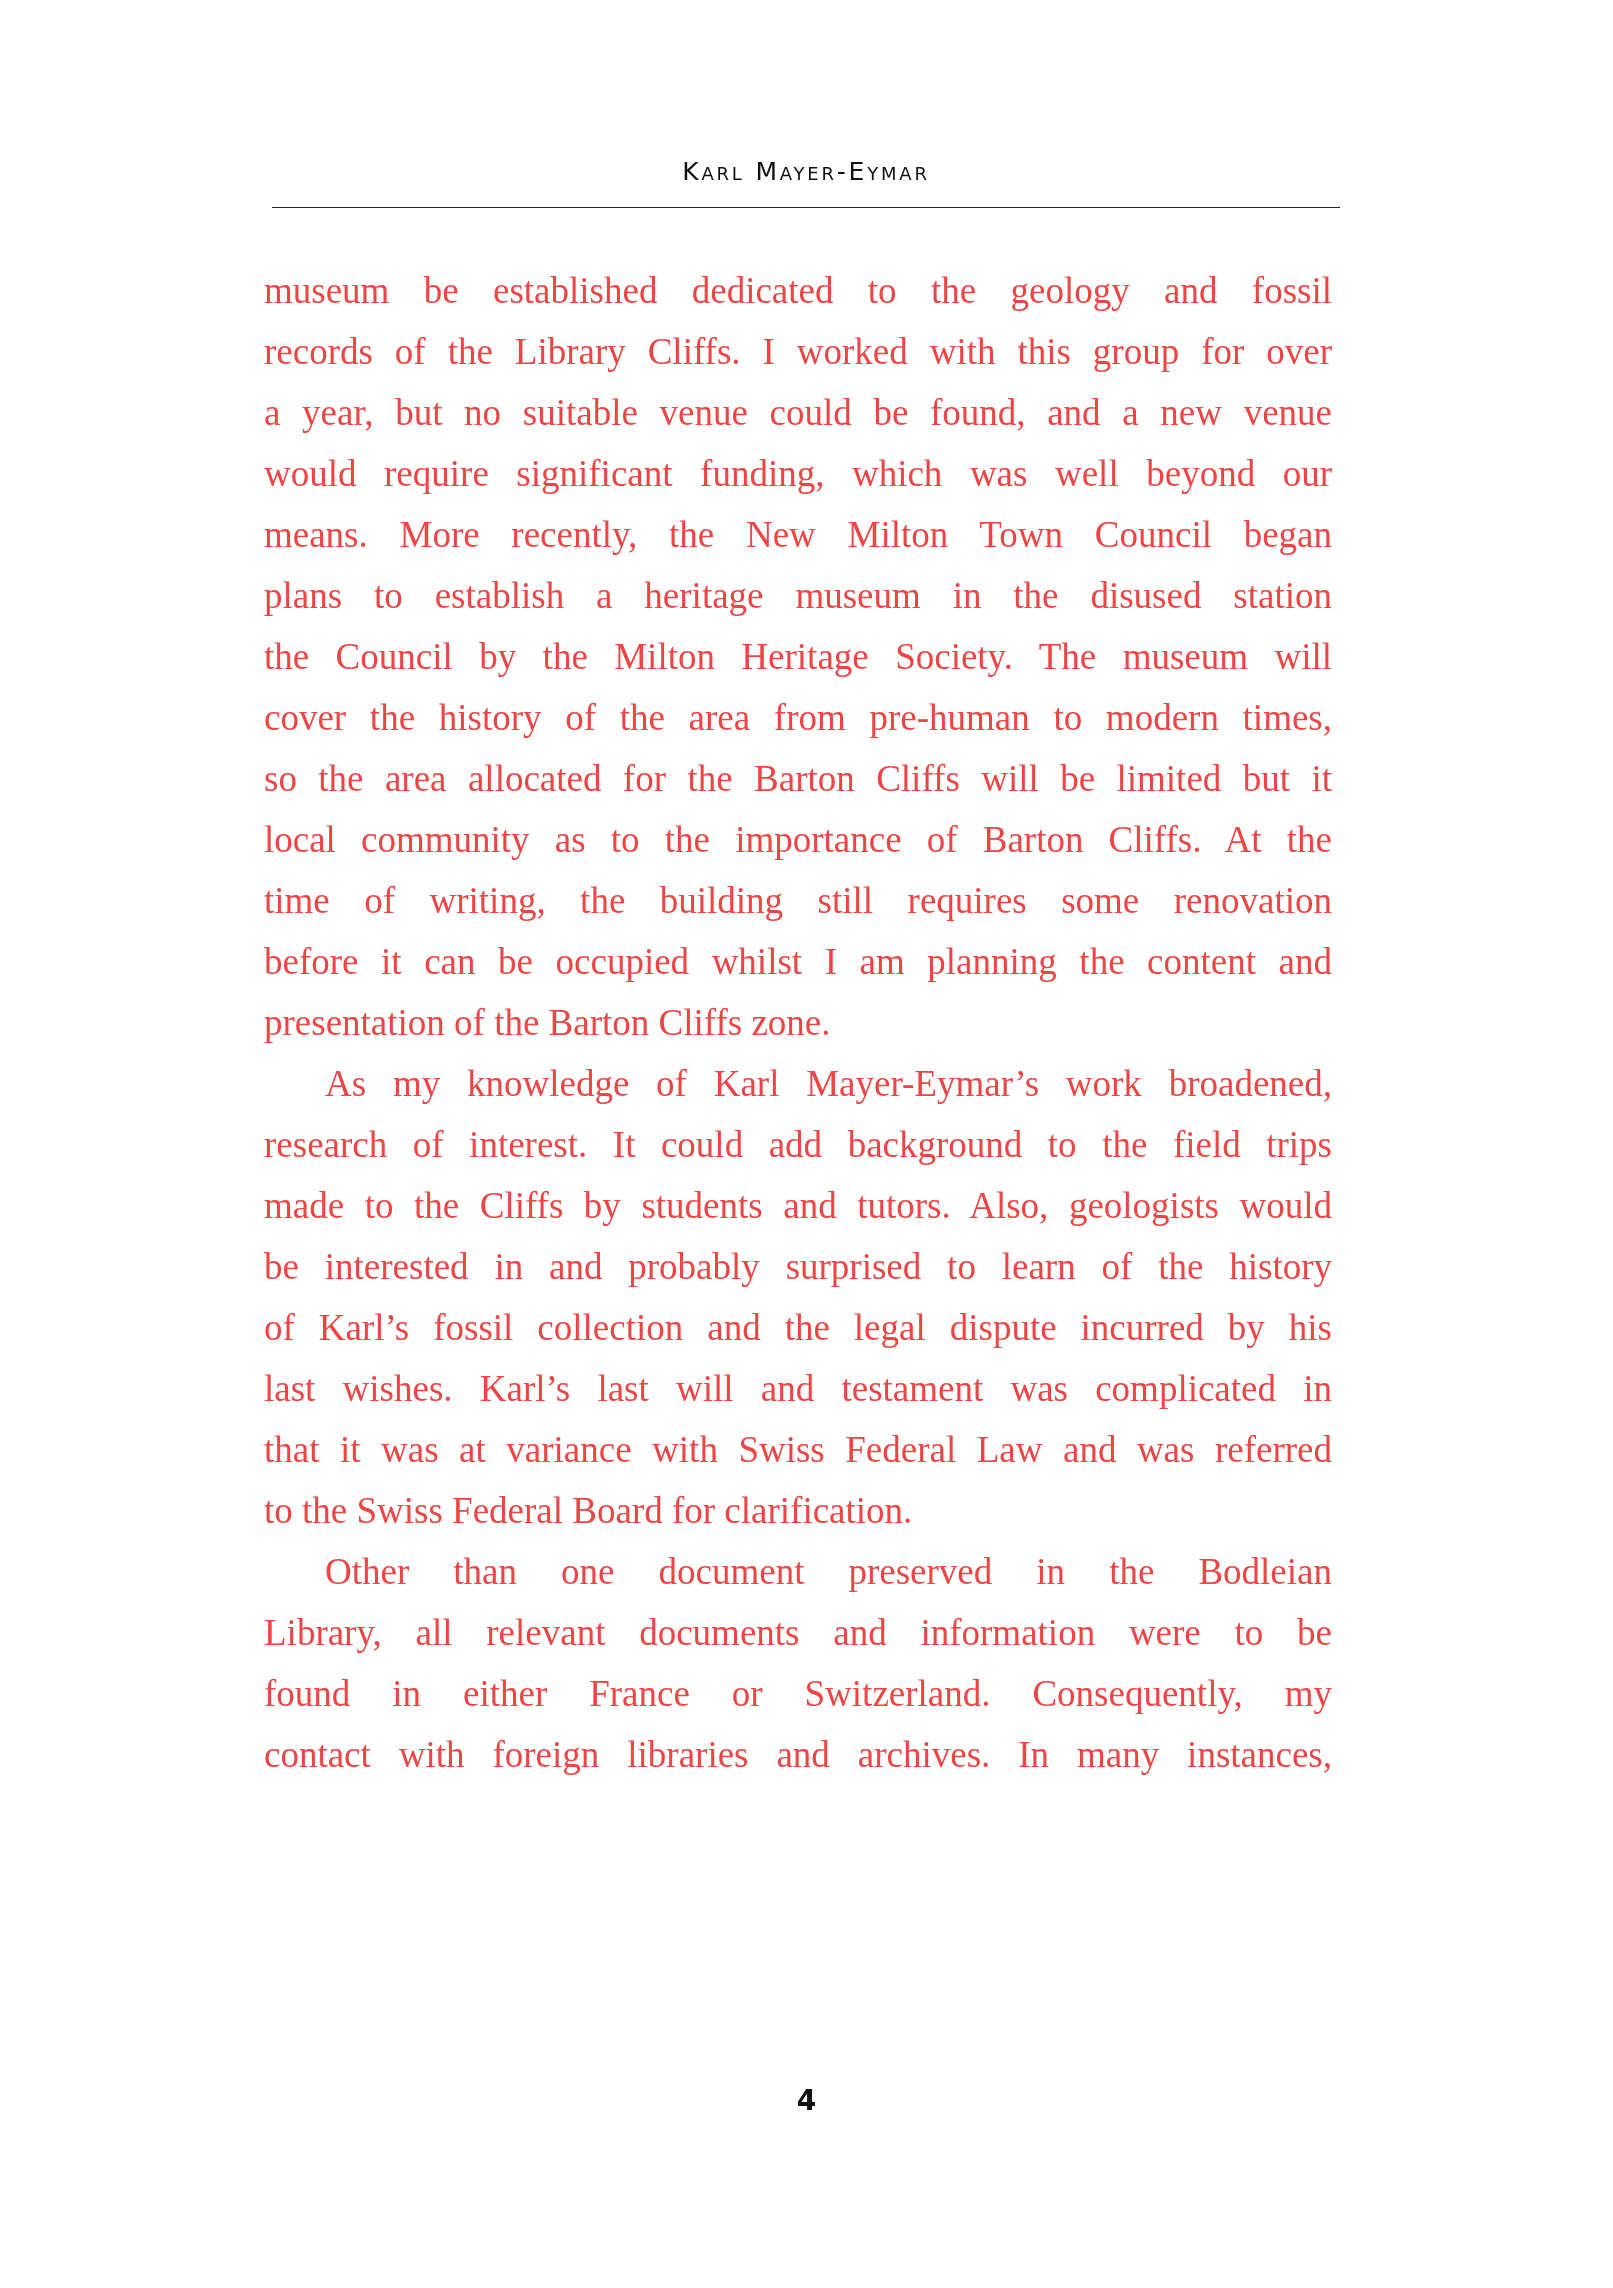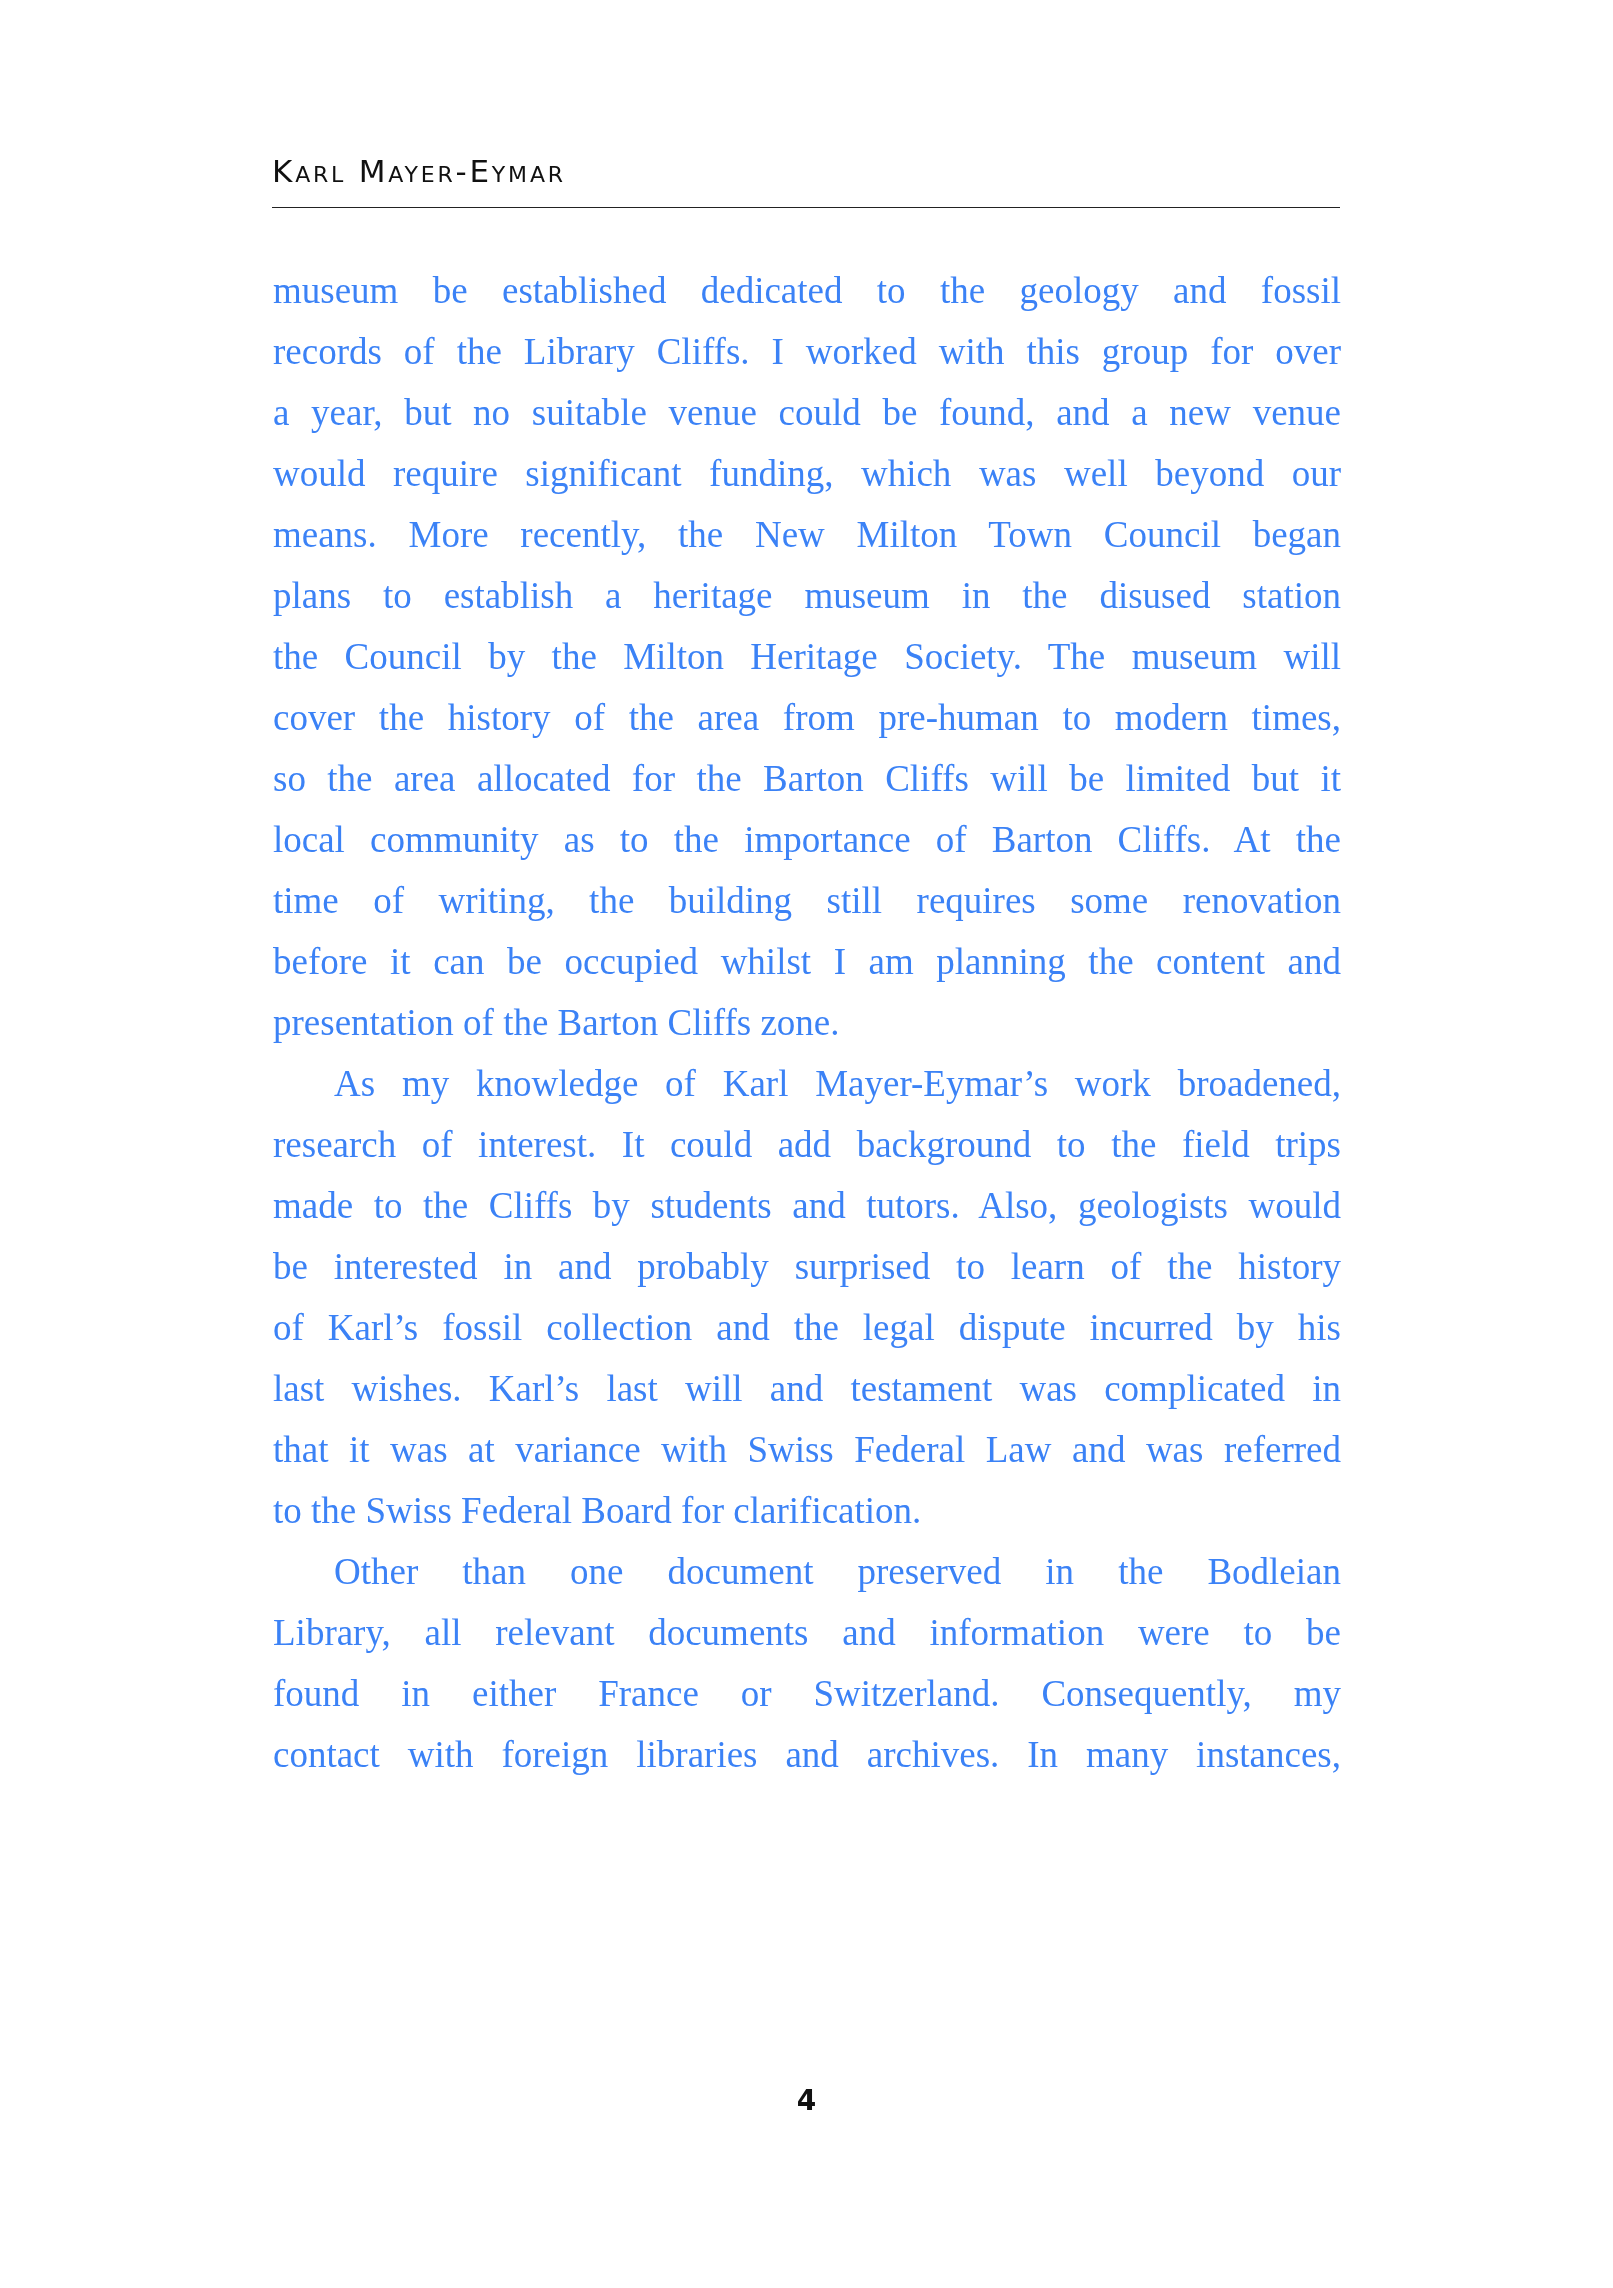--- a/index.html
+++ b/index.html
@@ -1,34 +1,34 @@
 <!DOCTYPE html>
 <html style="font-size:14.8px"><head>
 <meta charset="utf-8">
 <style>
   html, body { margin: 0; padding: 0; background: #ffffff; }
   body { width: 1613px; height: 2289px; position: relative; overflow: hidden; color: #111111; }
   .running-head {
     position: absolute; left: 272px; top: 153px; width: 1068px;
-    text-align: left;
+    text-align: center;
     font-family: "DejaVu Sans", sans-serif;
     font-variant: small-caps;
-    font-size: 31px; letter-spacing: 2.8px; line-height: 37px;
+    font-size: 25px; letter-spacing: 2.8px; line-height: 37px;
     color: #111;
   }
   .head-rule {
     position: absolute; left: 272px; top: 207px; width: 1068px; height: 0;
     border-top: 1.8px solid #222;
   }
   .text-block {
-    position: absolute; left: 273px; top: 260px; width: 1068px;
+    position: absolute; left: 264px; top: 260px; width: 1068px;
     font-family: "Liberation Serif", serif;
     font-size: 37px; line-height: 61px;
     text-align: justify; hyphens: none;
-    color: #3b82f6;
+    color: #ef4444;
   }
   .text-block p { margin: 0; }
   .line { display: block; text-align: justify; text-align-last: justify; white-space: nowrap; }
   .line.last { text-align-last: left; }
   .line.indent-line { padding-left: 61px; }
   .page-number {
     position: absolute; left: 0; width: 1613px; top: 2084px;
     text-align: center;
     font-family: "DejaVu Sans", sans-serif;
     font-size: 28px; font-weight: bold; color: #111;

